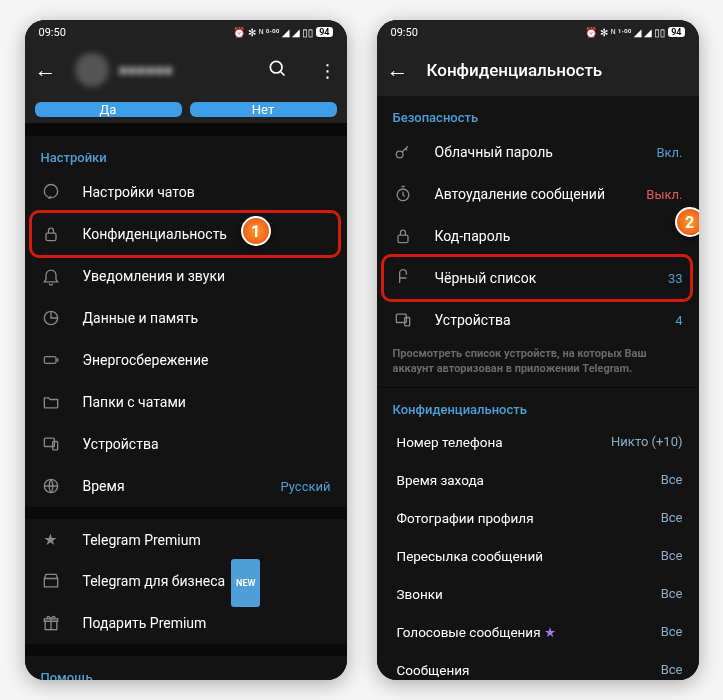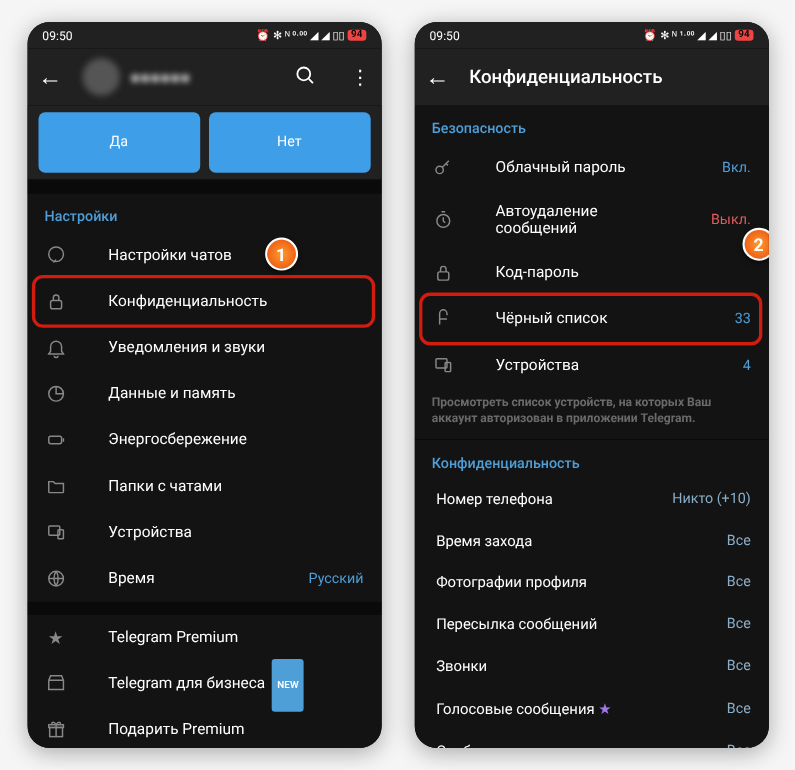--- a/index.html
+++ b/index.html
@@ -29,21 +29,21 @@
       display: flex;
       justify-content: space-between;
       align-items: center;
       padding: 0 14px;
       color: #fff;
       font-size: 11px;
       gap: 40px;
     }
     .statusbar .right { display: flex; align-items: center; gap: 3px; font-size: 10px; margin-left: 24px; }
     .statusbar .battery {
-      background: #ef4444;
+      background: #ffffff;
       color: #000;
       border-radius: 3px;
       padding: 0 3px;
       font-size: 9px;
       font-weight: 600;
     }
     .header {
       height: 52px;
       background: #212121;
       display: flex;
@@ -84,36 +84,36 @@
       gap: 8px;
       padding: 6px 10px;
       background: #212121;
       border-bottom: 1px solid #0a0a0a;
     }
     .pill-btn {
       flex: 1;
       background: #3f9ee8;
       color: #fff;
       text-align: center;
-      padding: 20px 0;
+      padding: 0 0;
       border-radius: 6px;
       font-size: 13px;
       cursor: pointer;
     }
     .section-head {
       color: #4e9ed8;
       font-size: 13px;
       font-weight: 500;
       padding: 14px 16px 6px;
     }
     .row {
       display: flex;
       align-items: center;
       padding: 11px 16px;
-      gap: 38px;
+      gap: 22px;
       position: relative;
       cursor: pointer;
     }
     .row .icn {
       width: 20px;
       color: #888;
       display: flex;
       align-items: center;
       justify-content: center;
     }

